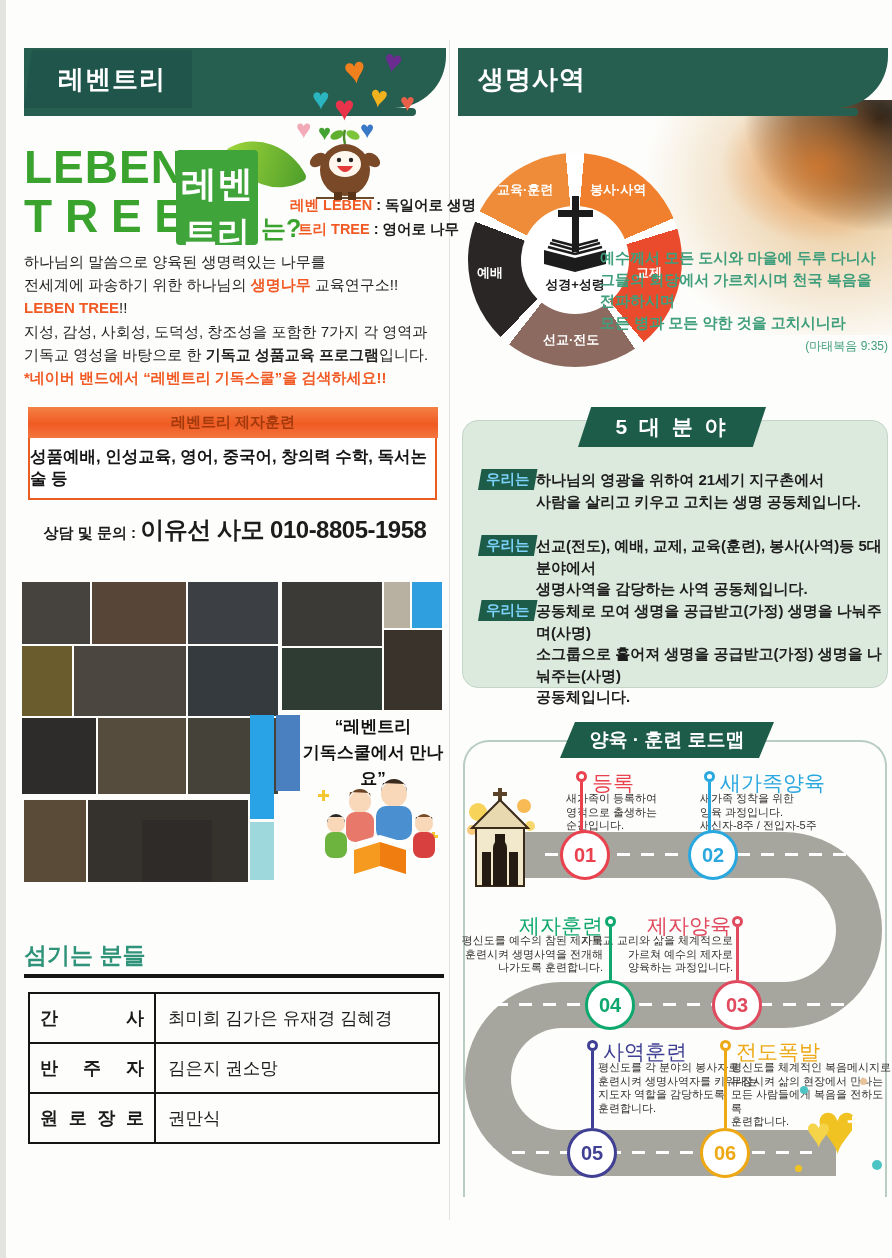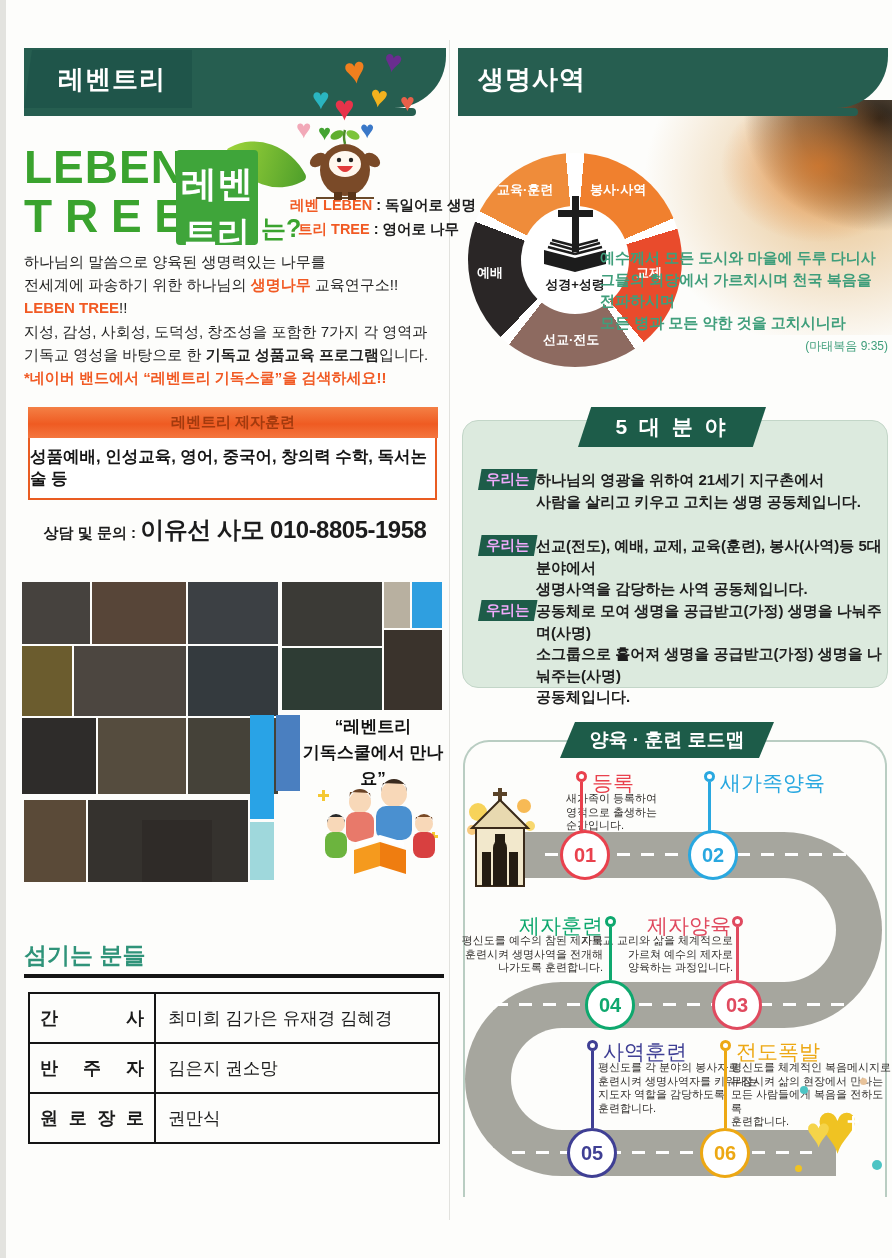--- a/index.html
+++ b/index.html
@@ -45,21 +45,21 @@
   .wheel{border-radius:50%;background:conic-gradient(#fff 0 5deg,#f0802e 5deg 67deg,#fff 67deg 73deg,#e94b2c 73deg 140deg,
           #fff 140deg 146deg,#8d6a60 146deg 218deg,#fff 218deg 224deg,#2a2626 224deg 291deg,#fff 291deg 297deg,
           #ef8c3a 297deg 355deg,#fff 355deg 360deg);}
   .wheel-hole{border-radius:50%;background:#fff;}
   .seg-label{position:absolute;color:#fff;font-weight:bold;font-size:13px;white-space:nowrap;z-index:2;}
   .verse{color:#3f9e7b;font-size:15px;font-weight:600;line-height:21.5px;white-space:pre-line;}
   .verse-ref{color:#3f9e7b;font-size:12px;text-align:right;margin-top:5px;}
   .mintbox{background:#dceade;border:1px solid #c3d6c8;border-radius:16px;}
   .banner{background:#1d5c49;color:#fff;font-weight:bold;text-align:center;
           clip-path:polygon(7% 0,100% 0,93% 100%,0 100%);}
-  .we-badge{background:#1d5c49;color:#f0abfc;font-weight:bold;font-size:14.5px;padding:2px 8px 3px;
+  .we-badge{background:#1d5c49;color:#7dd3fc;font-weight:bold;font-size:14.5px;padding:2px 8px 3px;
             clip-path:polygon(6% 0,100% 0,94% 100%,0 100%);}
   .we-text{font-size:15px;font-weight:600;line-height:21.5px;color:#1d1d1d;white-space:pre-line;}
   .frame{border:2px solid #b9cdc2;border-bottom:none;border-radius:26px 26px 0 0;}
   .curve-r{box-sizing:border-box;border:46px solid #a6a69e;border-left:none;border-radius:0 98px 98px 0;background:transparent;}
   .curve-l{box-sizing:border-box;border:46px solid #a6a69e;border-right:none;border-radius:98px 0 0 98px;background:transparent;}
   .roadbar{background:#a6a69e;}
   .dash{height:3px;background:repeating-linear-gradient(90deg,#fff 0 13px,rgba(0,0,0,0) 13px 24px);}
   .stc{box-sizing:border-box;width:50px;height:50px;border-radius:50%;background:#fff;border:3.5px solid var(--c);
        display:flex;align-items:center;justify-content:center;font-weight:bold;font-size:20px;color:var(--c);z-index:2;}
   .pin-dot{box-sizing:border-box;width:11px;height:11px;border-radius:50%;border:3px solid var(--c);background:#fff;z-index:2;}
@@ -285,20 +285,23 @@
   <div class="abs pin-line c1" style="left:580px;top:782px;height:50px;"></div>
   <div class="abs st-label c1" style="left:592px;top:769px;">등록</div>
   <div class="abs st-desc" style="left:566px;top:792px;">새가족이 등록하여
 영적으로 출생하는
 순간입니다.</div>
   <div class="abs stc c1" style="left:560px;top:830px;">01</div>
 
   <div class="abs pin-dot c2" style="left:704px;top:771px;"></div>
   <div class="abs pin-line c2" style="left:708px;top:782px;height:50px;"></div>
   <div class="abs st-label c2" style="left:720px;top:769px;">새가족양육</div>
+  <div class="abs st-desc" style="left:700px;top:792px;">새가족 정착을 위한
+양육 과정입니다.
+새신자-8주 / 전입자-5주</div>
   <div class="abs stc c2" style="left:688px;top:830px;">02</div>
 
   <div class="abs pin-dot c4" style="left:605px;top:916px;"></div>
   <div class="abs pin-line c4" style="left:609px;top:927px;height:53px;"></div>
   <div class="abs st-label c4 ra" style="left:483px;top:912px;width:120px;">제자훈련</div>
   <div class="abs st-desc ra" style="left:443px;top:934px;width:160px;">평신도를 예수의 참된 제자로
 훈련시켜 생명사역을 전개해
 나가도록 훈련합니다.</div>
   <div class="abs stc c4" style="left:585px;top:980px;">04</div>
 

